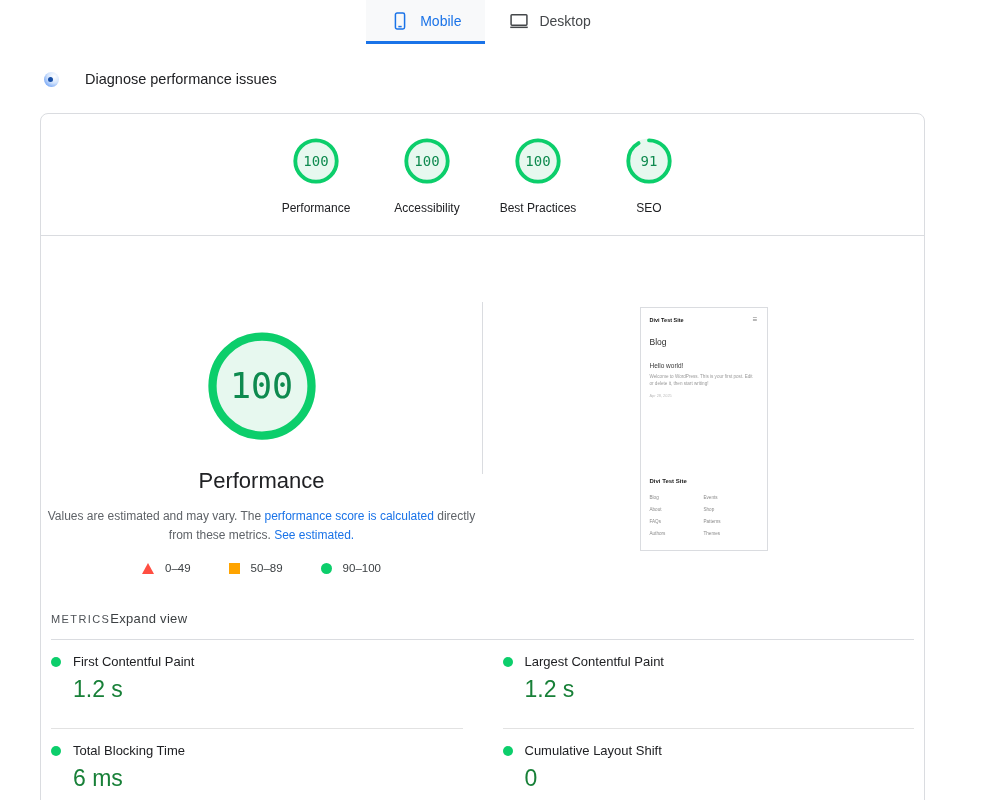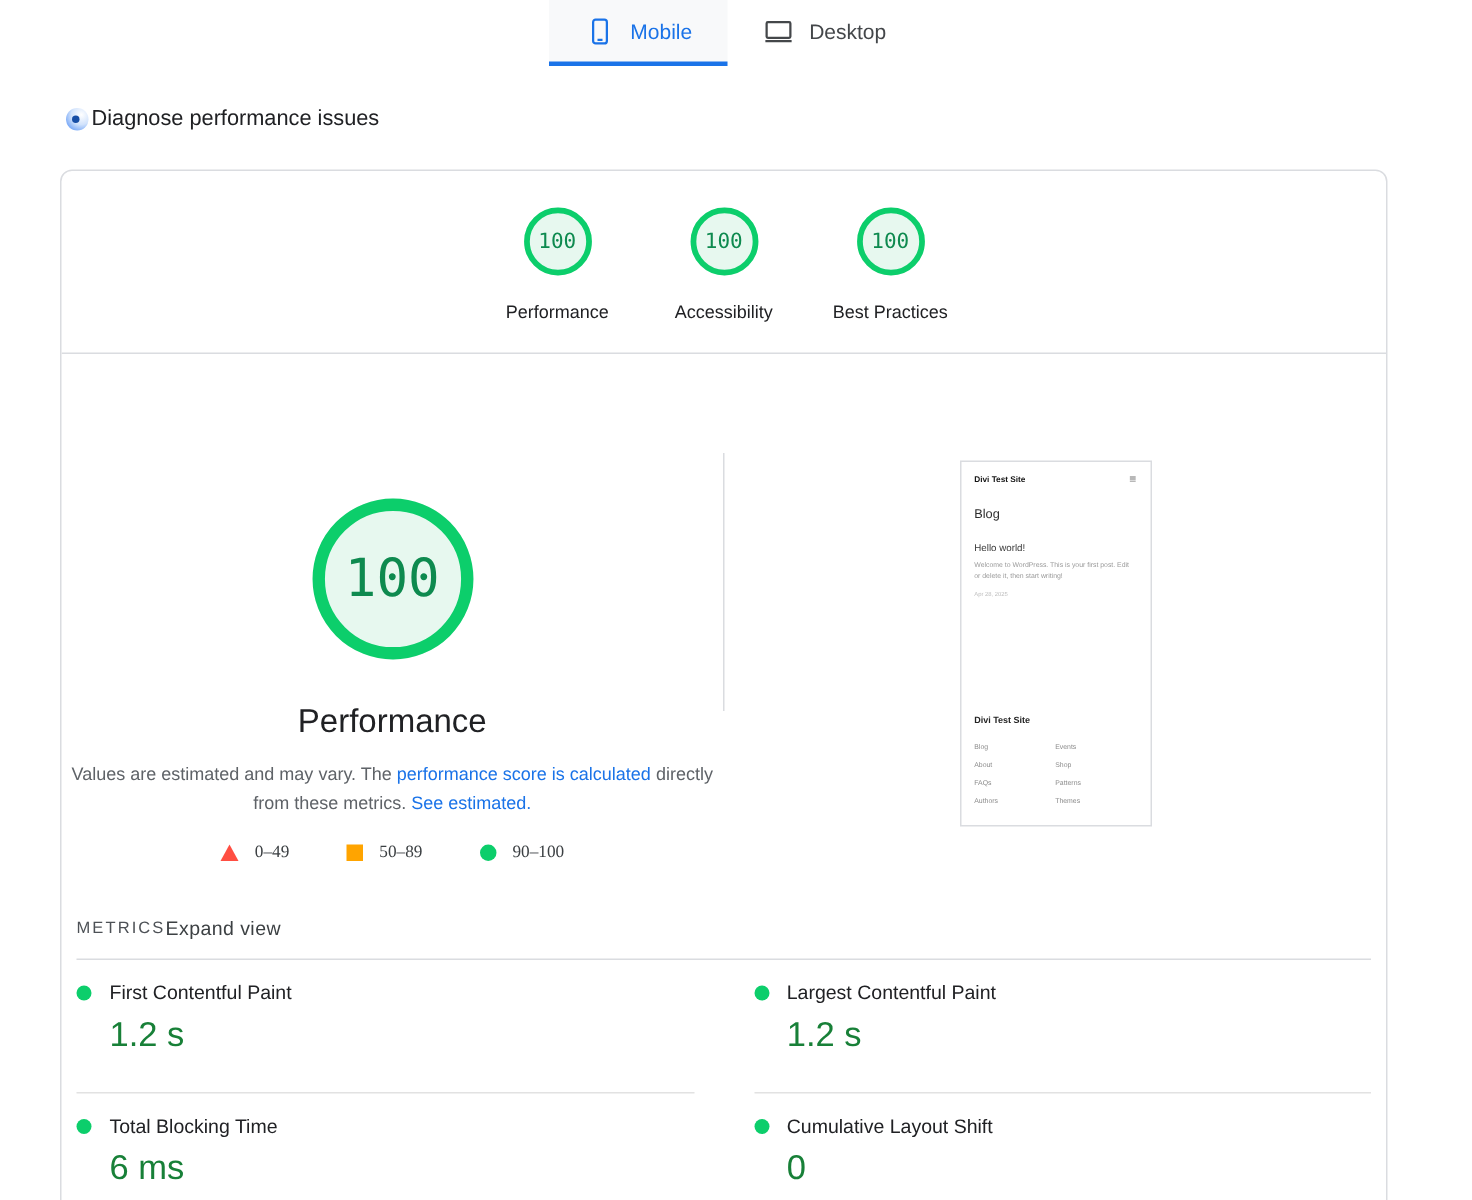--- a/index.html
+++ b/index.html
@@ -25,21 +25,21 @@
   
   .tabs{display:flex;justify-content:center;align-items:stretch;height:44px;}
   .tab{
     display:flex;align-items:center;gap:10px;padding:0 24px;
     font-size:14px;color:#44474a;cursor:pointer;
     border-bottom:3px solid transparent;
   }
   .tab.active{color:var(--blue);border-bottom-color:var(--blue);background:#f8f9fa;}
   .tab svg{display:block;}
   
-  .section-head{display:flex;align-items:center;gap:2px;margin:27px 0 0 44px;}
+  .section-head{display:flex;align-items:center;gap:26px;margin:27px 0 0 44px;}
   .diag-icon{
     width:15px;height:15px;border-radius:50%;flex:none;position:relative;
     background:radial-gradient(circle at 68% 30%,#ffffff 0%,#d2e3fc 45%,#4285f4 100%);
   }
   .diag-icon::after{
     content:'';position:absolute;width:5px;height:5px;border-radius:50%;
     background:#174ea6;top:5px;left:4px;
   }
   .section-title{font-size:14.5px;font-weight:500;color:var(--ink);}
   
@@ -68,21 +68,21 @@
   .main-left{flex:1;display:flex;flex-direction:column;align-items:center;padding:95px 0 24px;}
   .vdivider{width:1px;background:var(--border);height:172px;margin-top:66px;flex:none;}
   .main-right{flex:1;display:flex;justify-content:center;padding-top:71px;padding-bottom:24px;}
   .perf-title{margin-top:27px;font-size:22px;color:var(--ink);}
   .disclaimer{
     margin-top:13px;font-size:12px;color:var(--gray);
     text-align:center;max-width:432px;line-height:1.55;
   }
   .link{color:var(--blue);cursor:pointer;text-decoration:none;}
   .legend{display:flex;gap:38px;margin-top:18px;align-items:center;}
-  .legend-item{display:flex;align-items:center;gap:11px;font-size:11.5px;color:#3c4043;font-family:Liberation Serif, serif;}
+  .legend-item{display:flex;align-items:center;gap:11px;font-size:11.5px;color:#3c4043;}
   .sym-triangle{width:0;height:0;border-left:6px solid transparent;border-right:6px solid transparent;border-bottom:11px solid var(--red);}
   .sym-square{width:11px;height:11px;background:var(--orange);}
   .sym-circle{width:11px;height:11px;border-radius:50%;background:var(--green);}
   
   .thumb{
     width:128px;height:244px;border:1px solid var(--border);background:#fff;
     padding:8px 9px 14px;display:flex;flex-direction:column;cursor:pointer;
   }
   .thumb-top{display:flex;justify-content:space-between;align-items:center;}
   .thumb-site{font-size:5.5px;font-weight:bold;color:#141414;}
@@ -166,20 +166,30 @@
     </div>
     <div class="score-item">
       <div class="gauge gauge-sm">
         <svg viewBox="0 0 120 120" width="46" height="46">
           <circle class="gauge-base" cx="60" cy="60" r="59"></circle>
           <circle class="gauge-arc" cx="60" cy="60" r="54" stroke-width="10" stroke-dasharray="339.29200658769764 339.29200658769764" transform="rotate(-90 60 60)"></circle>
         </svg>
         <span class="gauge-num">100</span>
       </div>
       <span class="score-label">Best Practices</span>
+    </div>
+    <div class="score-item">
+      <div class="gauge gauge-sm">
+        <svg viewBox="0 0 120 120" width="46" height="46">
+          <circle class="gauge-base" cx="60" cy="60" r="59"></circle>
+          <circle class="gauge-arc" cx="60" cy="60" r="54" stroke-width="10" stroke-dasharray="308.75572599480483 339.29200658769764" transform="rotate(-90 60 60)"></circle>
+        </svg>
+        <span class="gauge-num">91</span>
+      </div>
+      <span class="score-label">SEO</span>
     </div>
   </div>
 
   <div class="main-area">
     <div class="main-left">
       <div class="gauge gauge-lg">
         <svg viewBox="0 0 120 120" width="110" height="110">
           <circle class="gauge-base" cx="60" cy="60" r="58.5"></circle>
           <circle class="gauge-arc" cx="60" cy="60" r="54" stroke-width="9" stroke-dasharray="339.29200658769764 339.29200658769764" transform="rotate(-90 60 60)"></circle>
         </svg>

